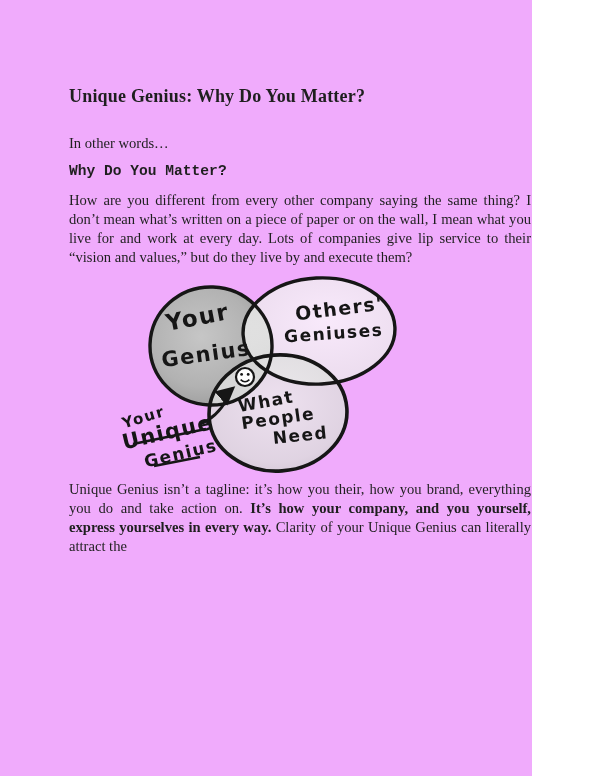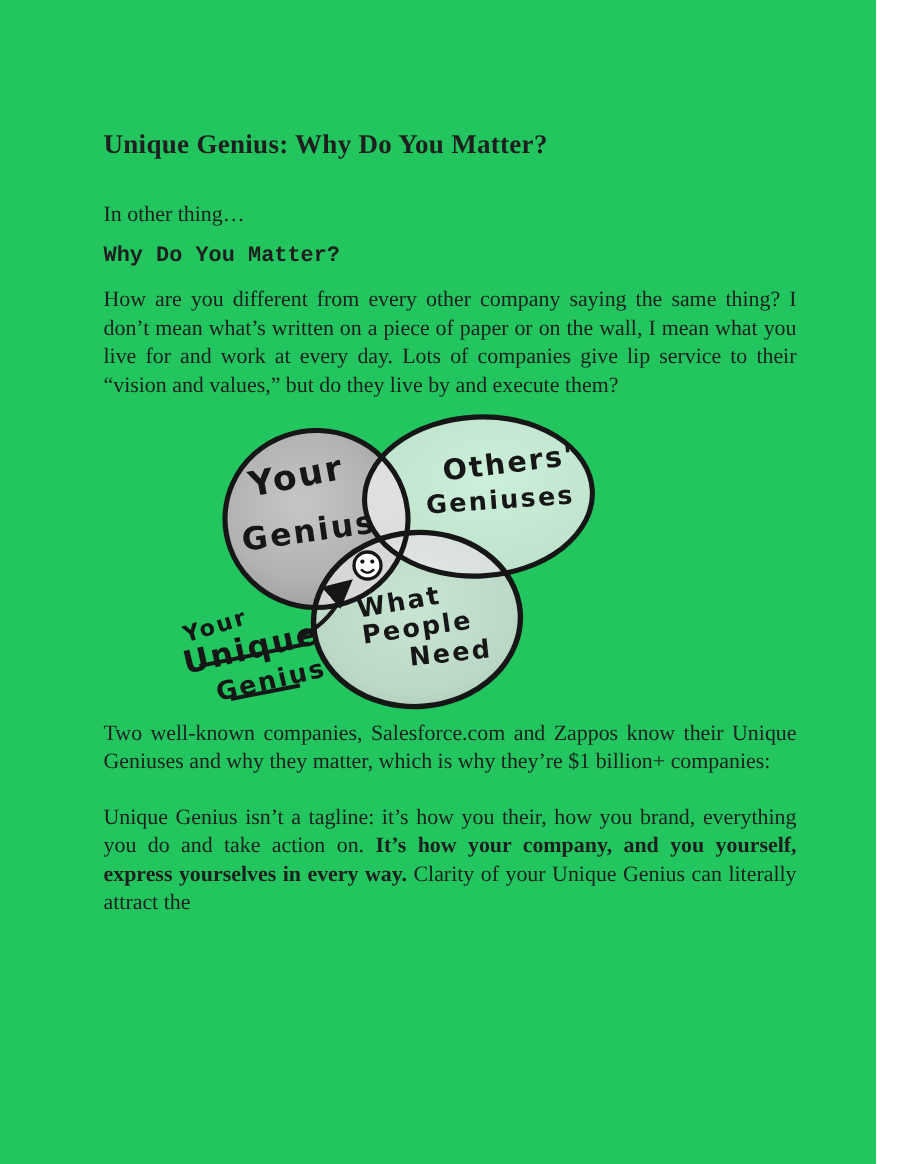--- a/index.html
+++ b/index.html
@@ -1,17 +1,17 @@
 <!DOCTYPE html>
 <html style="--text: #1f1f1f; --link: #3232b8; --ink: #161616;"><head>
 <meta charset="utf-8">
 <style>
   html,body { margin:0; padding:0; background:#ffffff; }
   .page {
-    position:relative; width:584px; height:776px; background:#22c55e;
+    position:relative; width:532px; height:776px; background:#f0abfc;
     overflow:hidden; font-family:"Liberation Serif", serif;
     color:var(--text, #1f1f1f);
   }
   .content { position:absolute; left:69px; top:85px; width:462px; }
   .doc-title {
     font-size:18px; line-height:22px; font-weight:bold;
     margin:0 0 27px 0; letter-spacing:0.2px;
   }
   .para {
     font-size:14.6px; line-height:19px; text-align:justify;
@@ -39,21 +39,21 @@
 </style>
 </head>
 <body>
 
 <div class="page">
   <div class="content">
 
     <h1 class="doc-title">Unique Genius: Why Do You Matter?</h1>
 
 
-    <p class="para lead-in">In other thing…</p>
+    <p class="para lead-in">In other words…</p>
 
     <h2 class="subhead">Why Do You Matter?</h2>
 
     <p class="para para-diff">How are you different from every other company saying the same thing? I don’t mean what’s written on a piece of paper or on the wall, I mean what you live for and work at every day. Lots of companies give lip service to their “vision and values,” but do they live by and execute them?</p>
 
     <div class="figure">
       <svg viewBox="0 0 320 207" width="320" height="207">
         <defs>
           <radialGradient id="gLeft" cx="42%" cy="42%" r="68%">
             <stop offset="0%" stop-color="#c6c6c6"></stop>
@@ -104,19 +104,18 @@
         <path d="M 100,151 C 113,146 121,137 127,126" class="ink-stroke" stroke-width="2.8"></path>
 
         <text class="hand" x="45" y="149" font-size="15" text-anchor="middle" transform="rotate(-17 45 149)">Your</text>
         <text class="hand" x="69" y="166" font-size="21" text-anchor="middle" transform="rotate(-13 69 166)">Unique</text>
         <line x1="33" y1="171" x2="106" y2="156" class="ink-stroke" stroke-width="2.6"></line>
         <text class="hand" x="82" y="186" font-size="17" text-anchor="middle" transform="rotate(-13 82 186)">Genius</text>
         <line x1="54" y1="193" x2="100" y2="184" class="ink-stroke" stroke-width="2.6"></line>
       </svg>
     </div>
 
-    <p class="para para-companies">Two well-known companies, Salesforce.com and Zappos know their Unique Geniuses and why they matter, which is why they’re $1 billion+ companies:</p>
 
 
     <p class="para"><span>Unique Genius isn’t a tagline: it’s how you their, how you brand, everything you do and take action on. </span><span class="closing-bold">It’s how your company, and you yourself, express yourselves in every way.</span><span> Clarity of your Unique Genius can literally attract the</span></p>
 
   </div>
 </div>
 
 </body></html>

